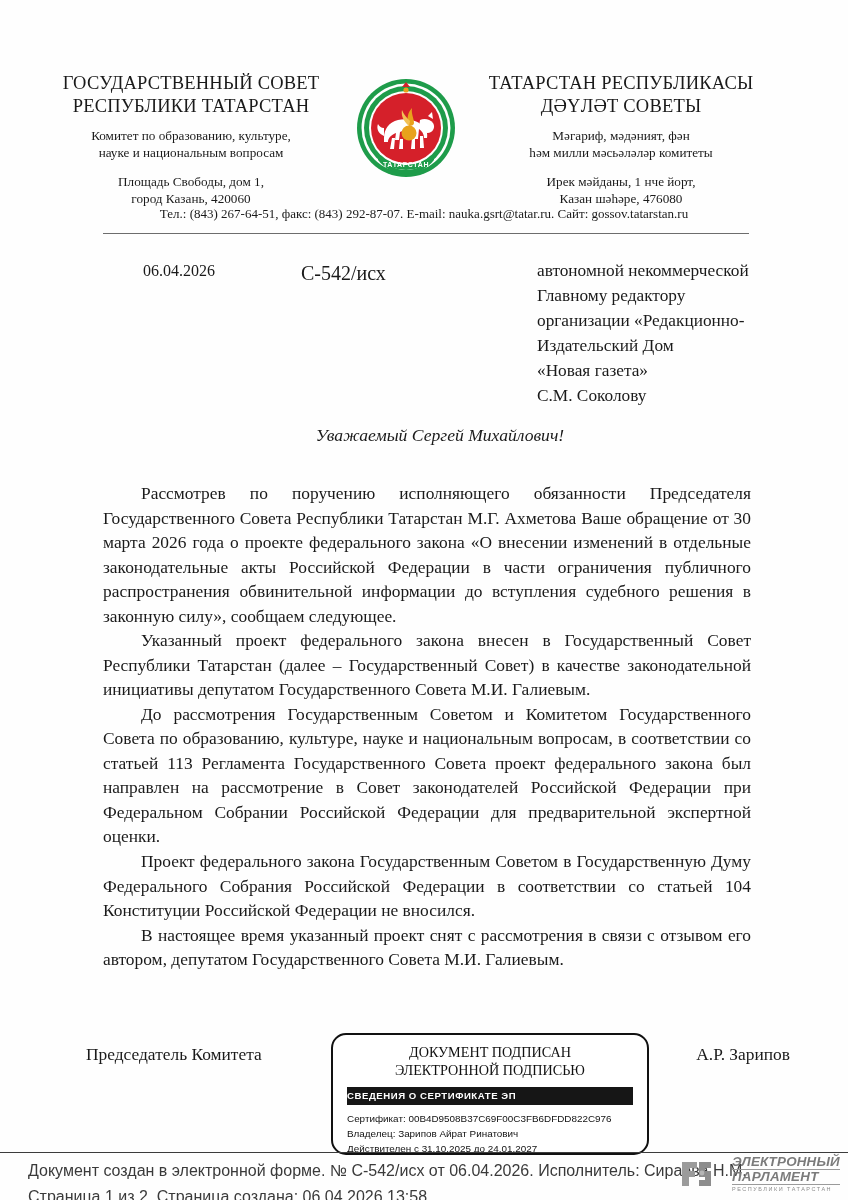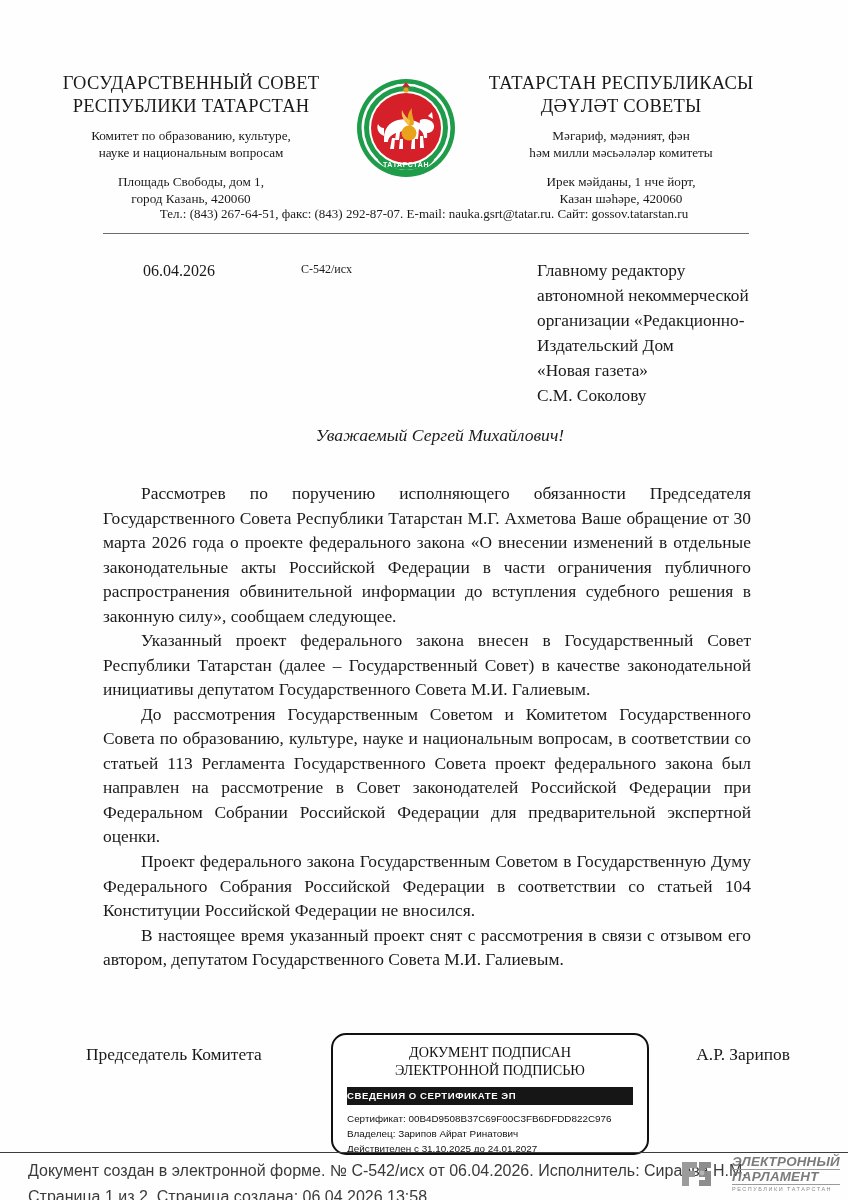--- a/index.html
+++ b/index.html
@@ -100,21 +100,21 @@
   .meta-date {
     position: absolute;
     left: 143px;
     top: 0;
     font-size: 16px;
   }
   .meta-ref {
     position: absolute;
     left: 301px;
     top: 0;
-    font-size: 12px;
+    font-size: 20px;
   }
   .addressee {
     position: absolute;
     left: 537px;
     top: -4px;
     width: 290px;
     font-size: 17.3px;
     line-height: 1.45;
   }
   .addressee div { white-space: nowrap; }
@@ -320,34 +320,34 @@
         <circle cx="52" cy="14" r="2.6" fill="#e8a21c"></circle>
       </svg>
     </div>
 
     <div class="lh-col right">
       <div class="lh-title">ТАТАРСТАН РЕСПУБЛИКАСЫ
 ДӘҮЛӘТ СОВЕТЫ</div>
       <div class="lh-sub">Мәгариф, мәдәният, фән
 һәм милли мәсьәләләр комитеты</div>
       <div class="lh-addr">Ирек мәйданы, 1 нче йорт,
-Казан шәһәре, 420060</div>
+Казан шәһәре, 476080</div>
     </div>
   </div>
 
   <div class="contact-line">Тел.: (843) 267-64-51, факс: (843) 292-87-07.  E-mail: nauka.gsrt@tatar.ru.  Сайт: gossov.tatarstan.ru</div>
   <div class="rule"></div>
 
   <div class="meta-row">
     <div class="meta-date">06.04.2026</div>
     <div class="meta-ref">С-542/исх</div>
 
     <div class="addressee">
+      <div>автономной некоммерческой</div>
       <div>Главному редактору</div>
-      <div>автономной некоммерческой</div>
       <div>организации «Редакционно-</div>
       <div>Издательский Дом</div>
       <div>«Новая газета»</div>
       <div>С.М. Соколову</div>
     </div>
   </div>
 
   <div class="salutation">Уважаемый Сергей Михайлович!</div>
 
   <div class="body-text">

